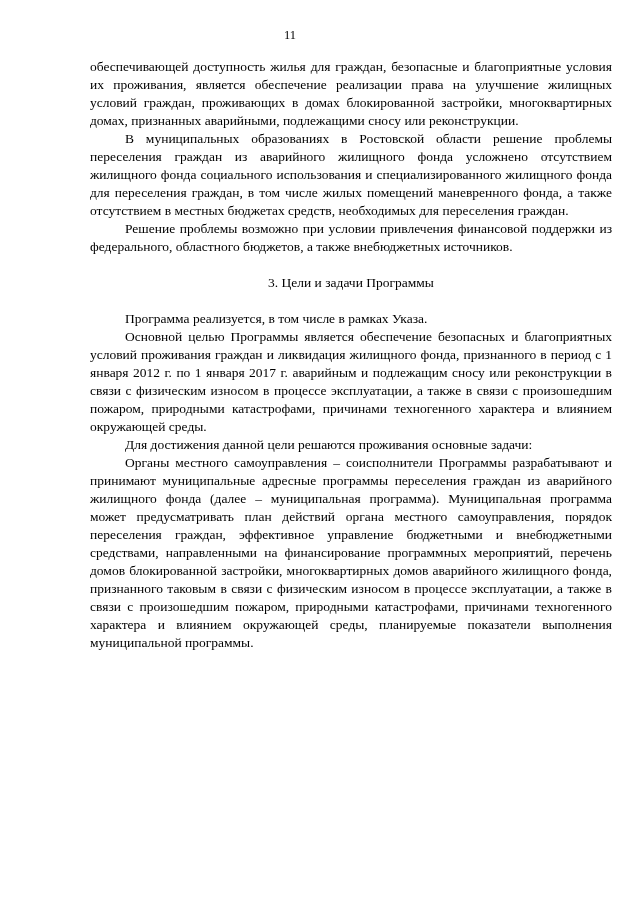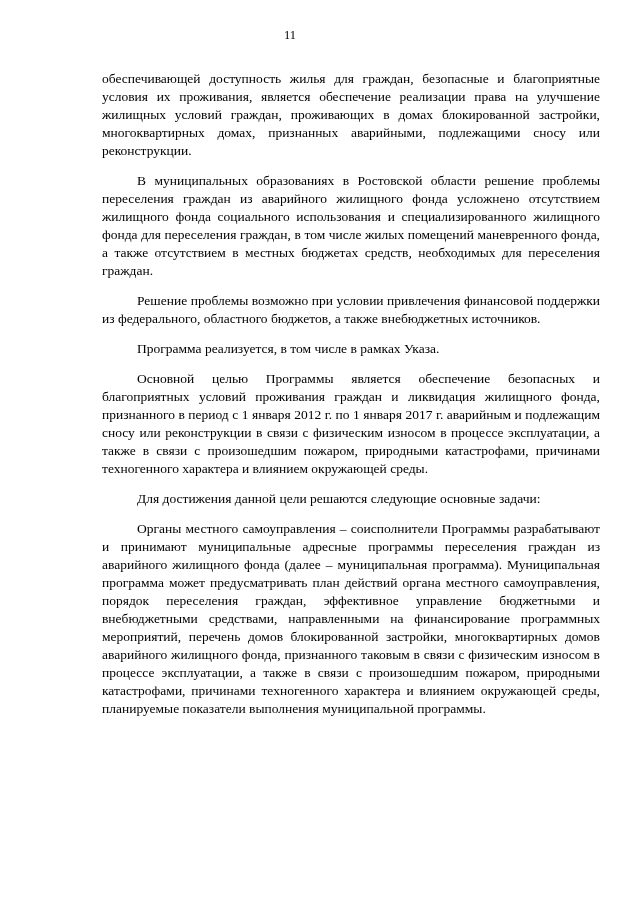--- a/index.html
+++ b/index.html
@@ -23,21 +23,21 @@
   .content {
     position: absolute;
     top: 58px;
     left: 90px;
     width: 522px;
     font-size: 13.5px;
     line-height: 18px;
     text-align: justify;
   }
   p.para {
-    margin: 12px;
+    margin: 0;
     text-indent: 35px;
   }
   p.para.no-indent {
     text-indent: 0;
   }
   .heading {
     margin: 18px 0;
     text-align: center;
     font-weight: normal;
     font-size: 13.5px;
@@ -55,20 +55,21 @@
 </head>
 <body>
 
 <div class="page-number">11</div>
 
 <div class="content">
   <p class="para no-indent">обеспечивающей доступность жилья для граждан, безопасные и благоприятные условия их проживания, является обеспечение реализации права на улучшение жилищных условий граждан, проживающих в домах блокированной застройки, многоквартирных домах, признанных аварийными, подлежащими сносу или реконструкции.</p>
   <p class="para">В муниципальных образованиях в Ростовской области решение проблемы переселения граждан из аварийного жилищного фонда усложнено отсутствием жилищного фонда социального использования и специализированного жилищного фонда для переселения граждан, в том числе жилых помещений маневренного фонда, а также отсутствием в местных бюджетах средств, необходимых для переселения граждан.</p>
   <p class="para">Решение проблемы возможно при условии привлечения финансовой поддержки из федерального, областного бюджетов, а также внебюджетных источников.</p>
 
+  <h3 class="heading">3. Цели и задачи Программы</h3>
 
   <p class="para">Программа реализуется, в том числе в рамках Указа.</p>
   <p class="para">Основной целью Программы является обеспечение безопасных и благоприятных условий проживания граждан и ликвидация жилищного фонда, признанного в период с 1 января 2012 г. по 1 января 2017 г. аварийным и подлежащим сносу или реконструкции в связи с физическим износом в процессе эксплуатации, а также в связи с произошедшим пожаром, природными катастрофами, причинами техногенного характера и влиянием окружающей среды.</p>
-  <p class="para">Для достижения данной цели решаются следующие основные задачи:</p>
+  <p class="para">Для достижения данной цели решаются проживания основные задачи:</p>
   <p class="para">Органы местного самоуправления – соисполнители Программы разрабатывают и принимают муниципальные адресные программы переселения граждан из аварийного жилищного фонда (далее – муниципальная программа). Муниципальная программа может предусматривать план действий органа местного самоуправления, порядок переселения граждан, эффективное управление бюджетными и внебюджетными средствами, направленными на финансирование программных мероприятий, перечень домов блокированной застройки, многоквартирных домов аварийного жилищного фонда, признанного таковым в связи с физическим износом в процессе эксплуатации, а также в связи с произошедшим пожаром, природными катастрофами, причинами техногенного характера и влиянием окружающей среды, планируемые показатели выполнения муниципальной программы.</p>
 </div>
 
 <div class="footer">Y:\ORST\Ppo\0321p203.f22.docx</div>
 
 </body></html>

